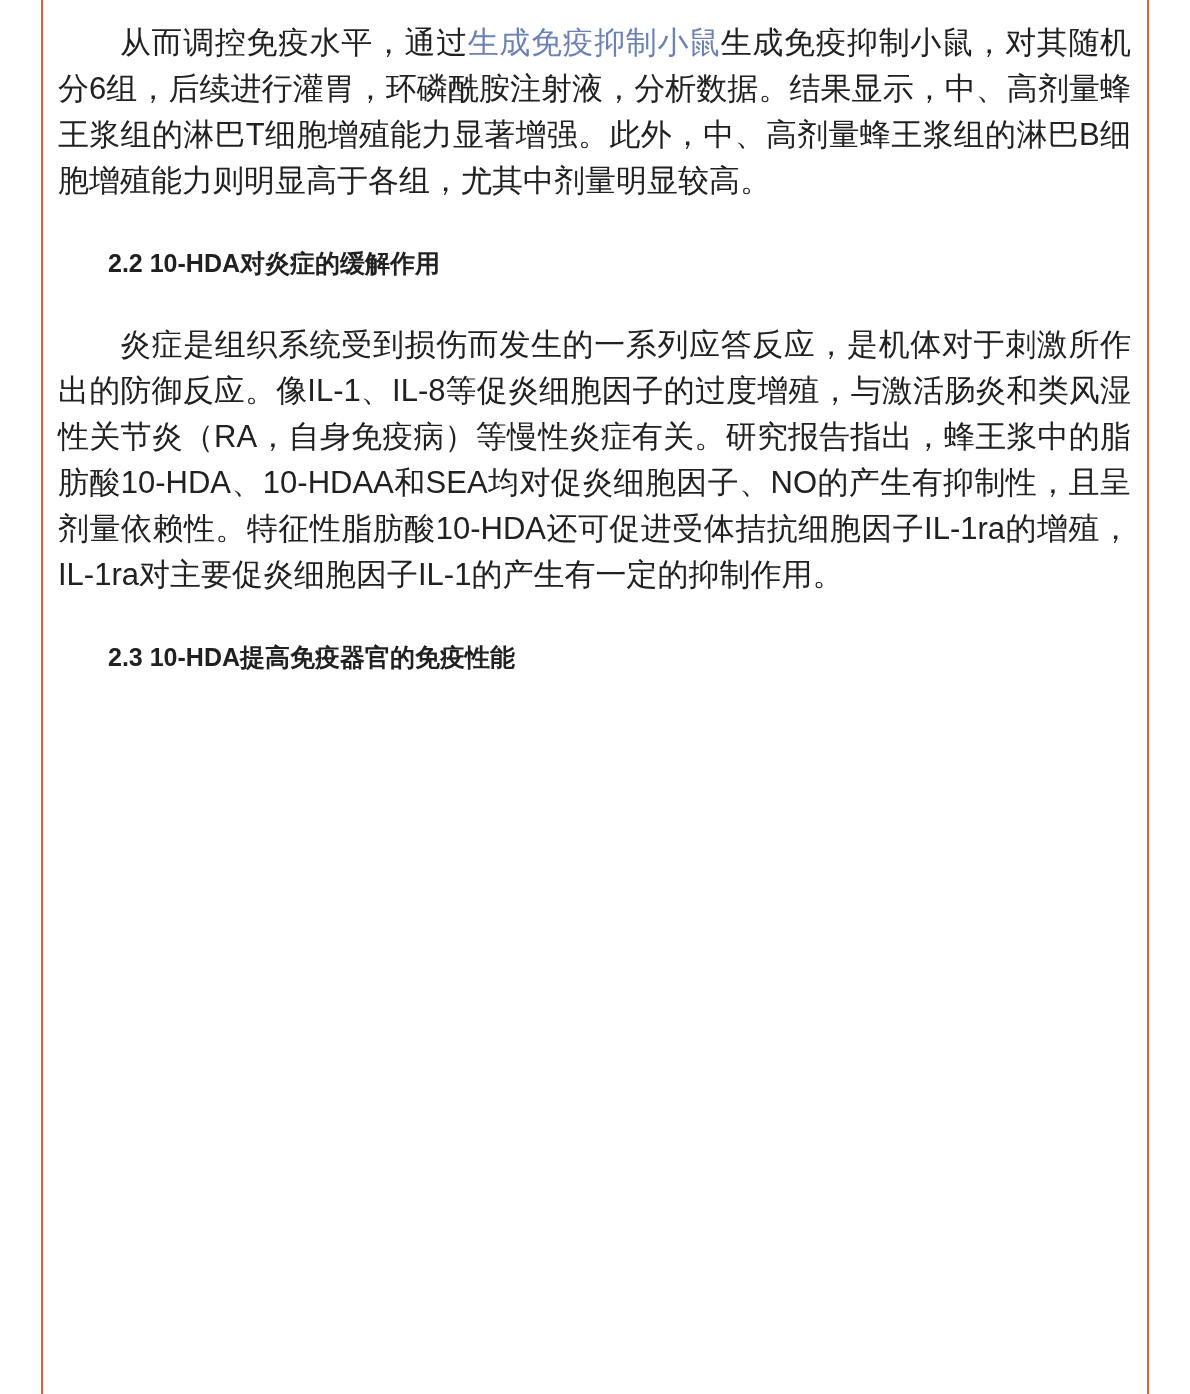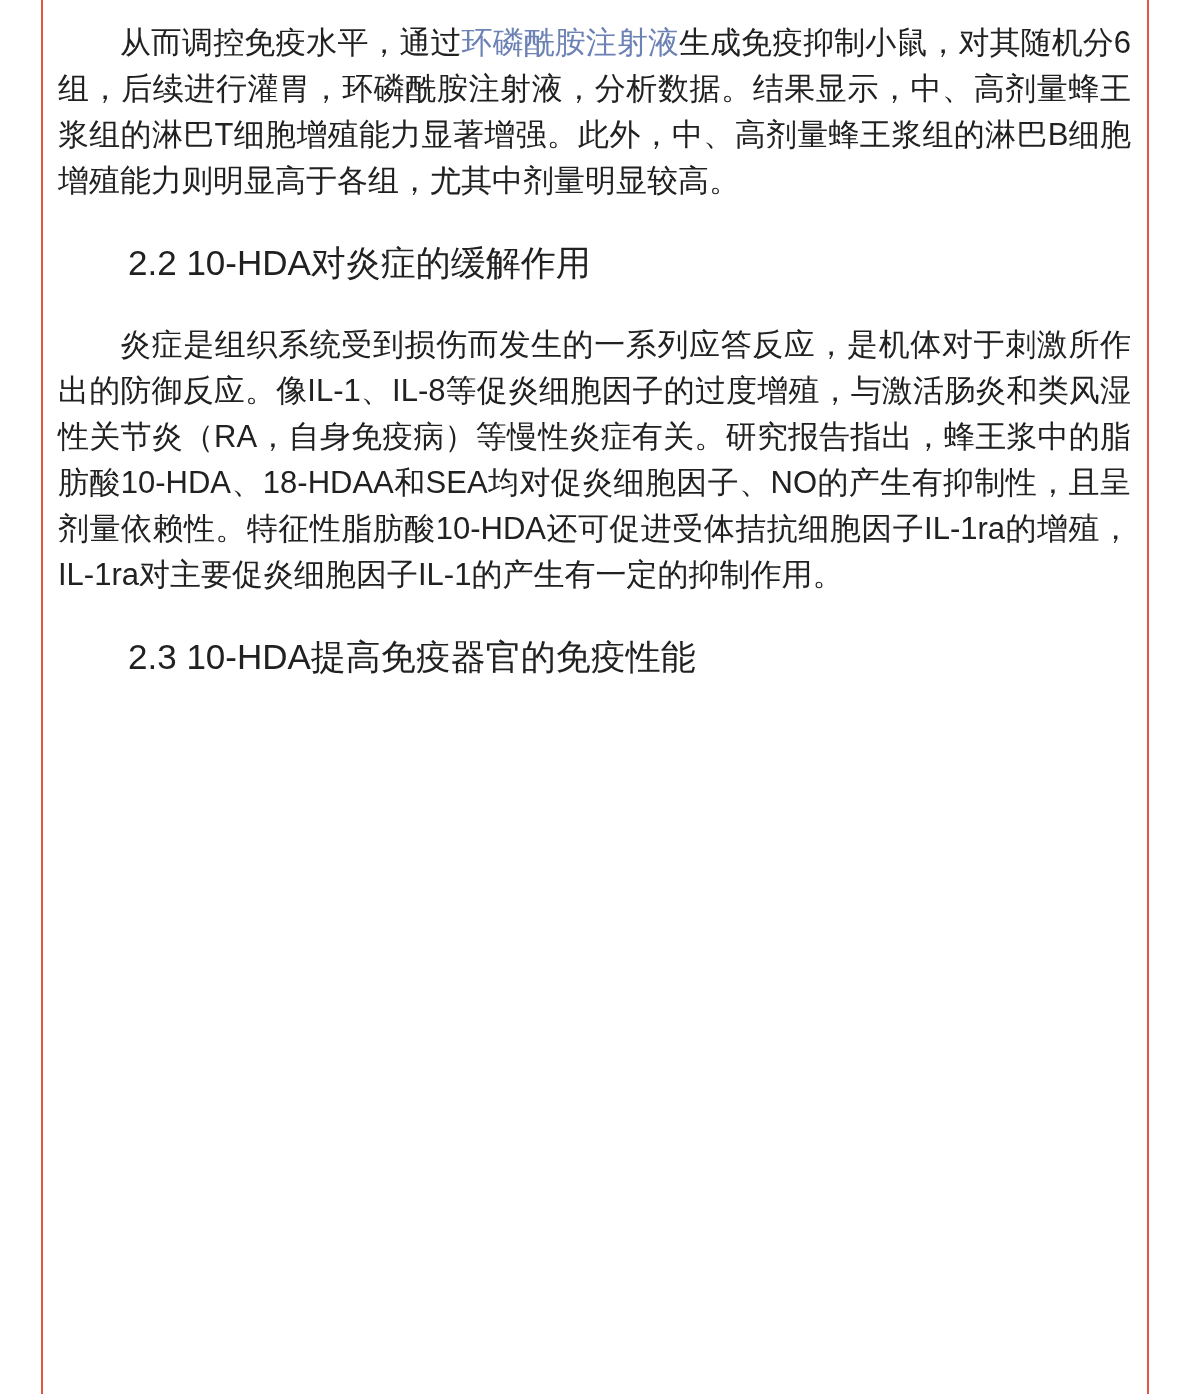--- a/index.html
+++ b/index.html
@@ -41,35 +41,35 @@
     text-align: justify;
     text-justify: inter-ideograph;
   }
   .article p.paragraph {
     margin: 0 0 36px 0;
     text-indent: 2em;
   }
   .article h3.heading {
     margin: 0 0 36px 0;
     text-indent: 2em;
-    font-size: 35px;
+    font-size: 25px;
     line-height: 46px;
-    font-weight: normal;
+    font-weight: bold;
     color: var(--ink);
   }
   .inline-link {
     color: var(--link);
     text-decoration: none;
     cursor: pointer;
   }
 </style>
 </head>
 <body>
 
 <div class="page-rule left"></div>
 <div class="page-rule right"></div>
 
 <div class="article">
-    <p class="paragraph"><span>从而调控免疫水平，通过</span><a class="inline-link">环磷酰胺注射液</a><span>生成免疫抑制小鼠，对其随机分6组，后续进行灌胃，环磷酰胺注射液，分析数据。结果显示，中、高剂量蜂王浆组的淋巴T细胞增殖能力显著增强。此外，中、高剂量蜂王浆组的淋巴B细胞增殖能力则明显高于各组，尤其中剂量明显较高。</span></p>
+    <p class="paragraph"><span>从而调控免疫水平，通过</span><a class="inline-link">生成免疫抑制小鼠</a><span>生成免疫抑制小鼠，对其随机分6组，后续进行灌胃，环磷酰胺注射液，分析数据。结果显示，中、高剂量蜂王浆组的淋巴T细胞增殖能力显著增强。此外，中、高剂量蜂王浆组的淋巴B细胞增殖能力则明显高于各组，尤其中剂量明显较高。</span></p>
     <h3 class="heading"><span>2.2 10-HDA对炎症的缓解作用</span></h3>
-    <p class="paragraph"><span>炎症是组织系统受到损伤而发生的一系列应答反应，是机体对于刺激所作出的防御反应。像IL-1、IL-8等促炎细胞因子的过度增殖，与激活肠炎和类风湿性关节炎（RA，自身免疫病）等慢性炎症有关。研究报告指出，蜂王浆中的脂肪酸10-HDA、18-HDAA和SEA均对促炎细胞因子、NO的产生有抑制性，且呈剂量依赖性。特征性脂肪酸10-HDA还可促进受体拮抗细胞因子IL-1ra的增殖，IL-1ra对主要促炎细胞因子IL-1的产生有一定的抑制作用。</span></p>
+    <p class="paragraph"><span>炎症是组织系统受到损伤而发生的一系列应答反应，是机体对于刺激所作出的防御反应。像IL-1、IL-8等促炎细胞因子的过度增殖，与激活肠炎和类风湿性关节炎（RA，自身免疫病）等慢性炎症有关。研究报告指出，蜂王浆中的脂肪酸10-HDA、10-HDAA和SEA均对促炎细胞因子、NO的产生有抑制性，且呈剂量依赖性。特征性脂肪酸10-HDA还可促进受体拮抗细胞因子IL-1ra的增殖，IL-1ra对主要促炎细胞因子IL-1的产生有一定的抑制作用。</span></p>
     <h3 class="heading"><span>2.3 10-HDA提高免疫器官的免疫性能</span></h3>
   </div>
 
 </body></html>

